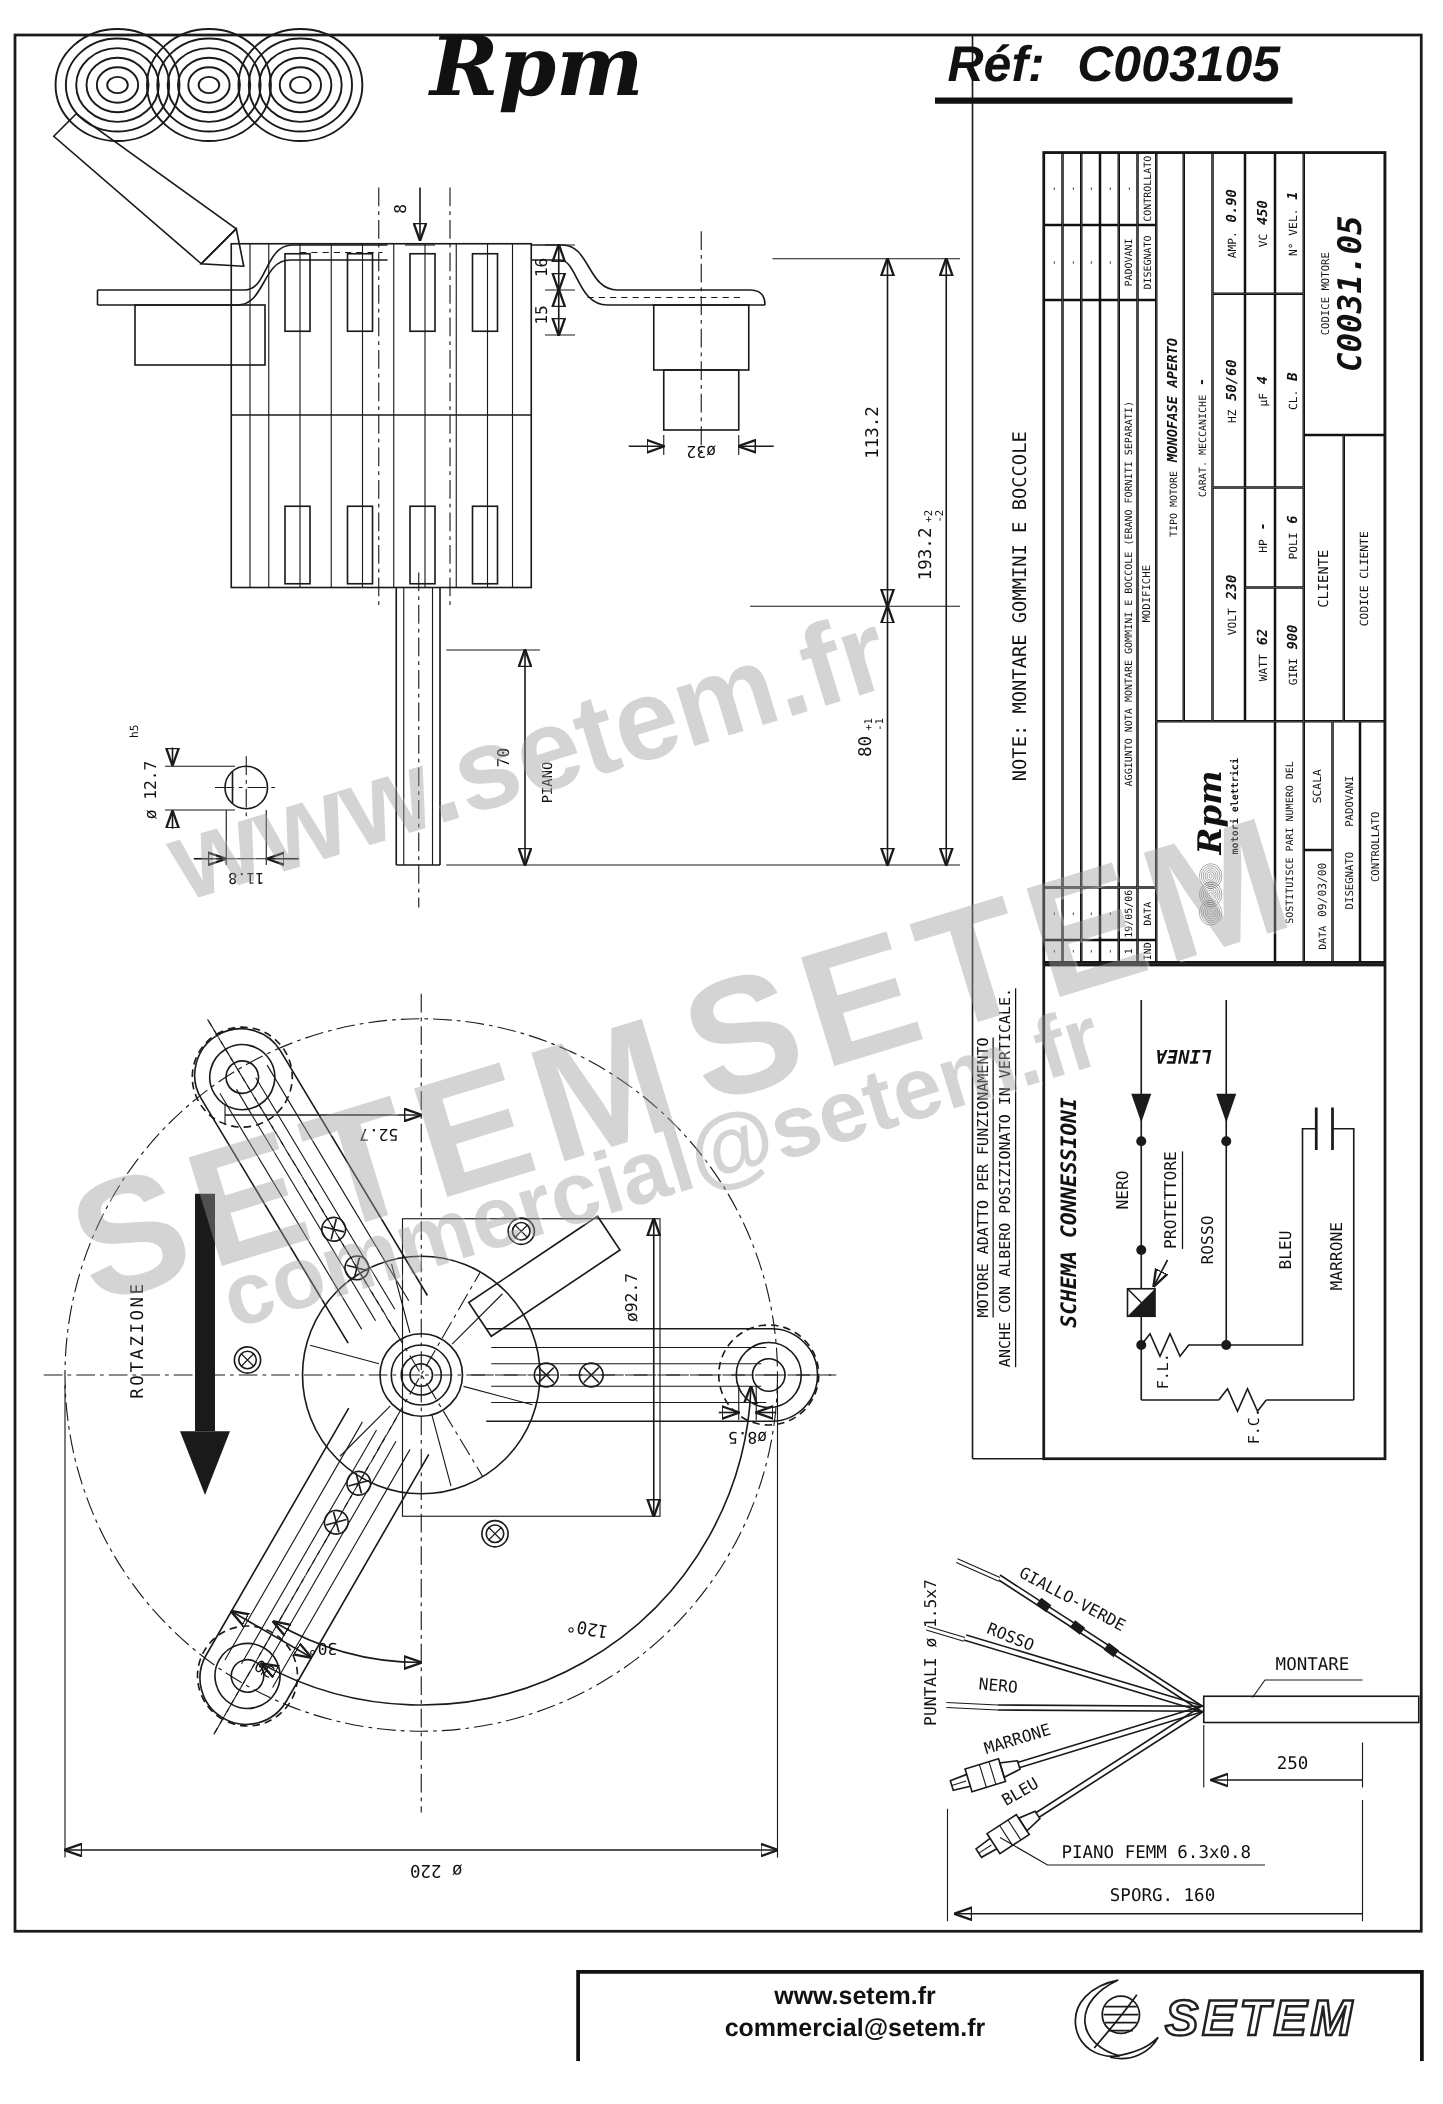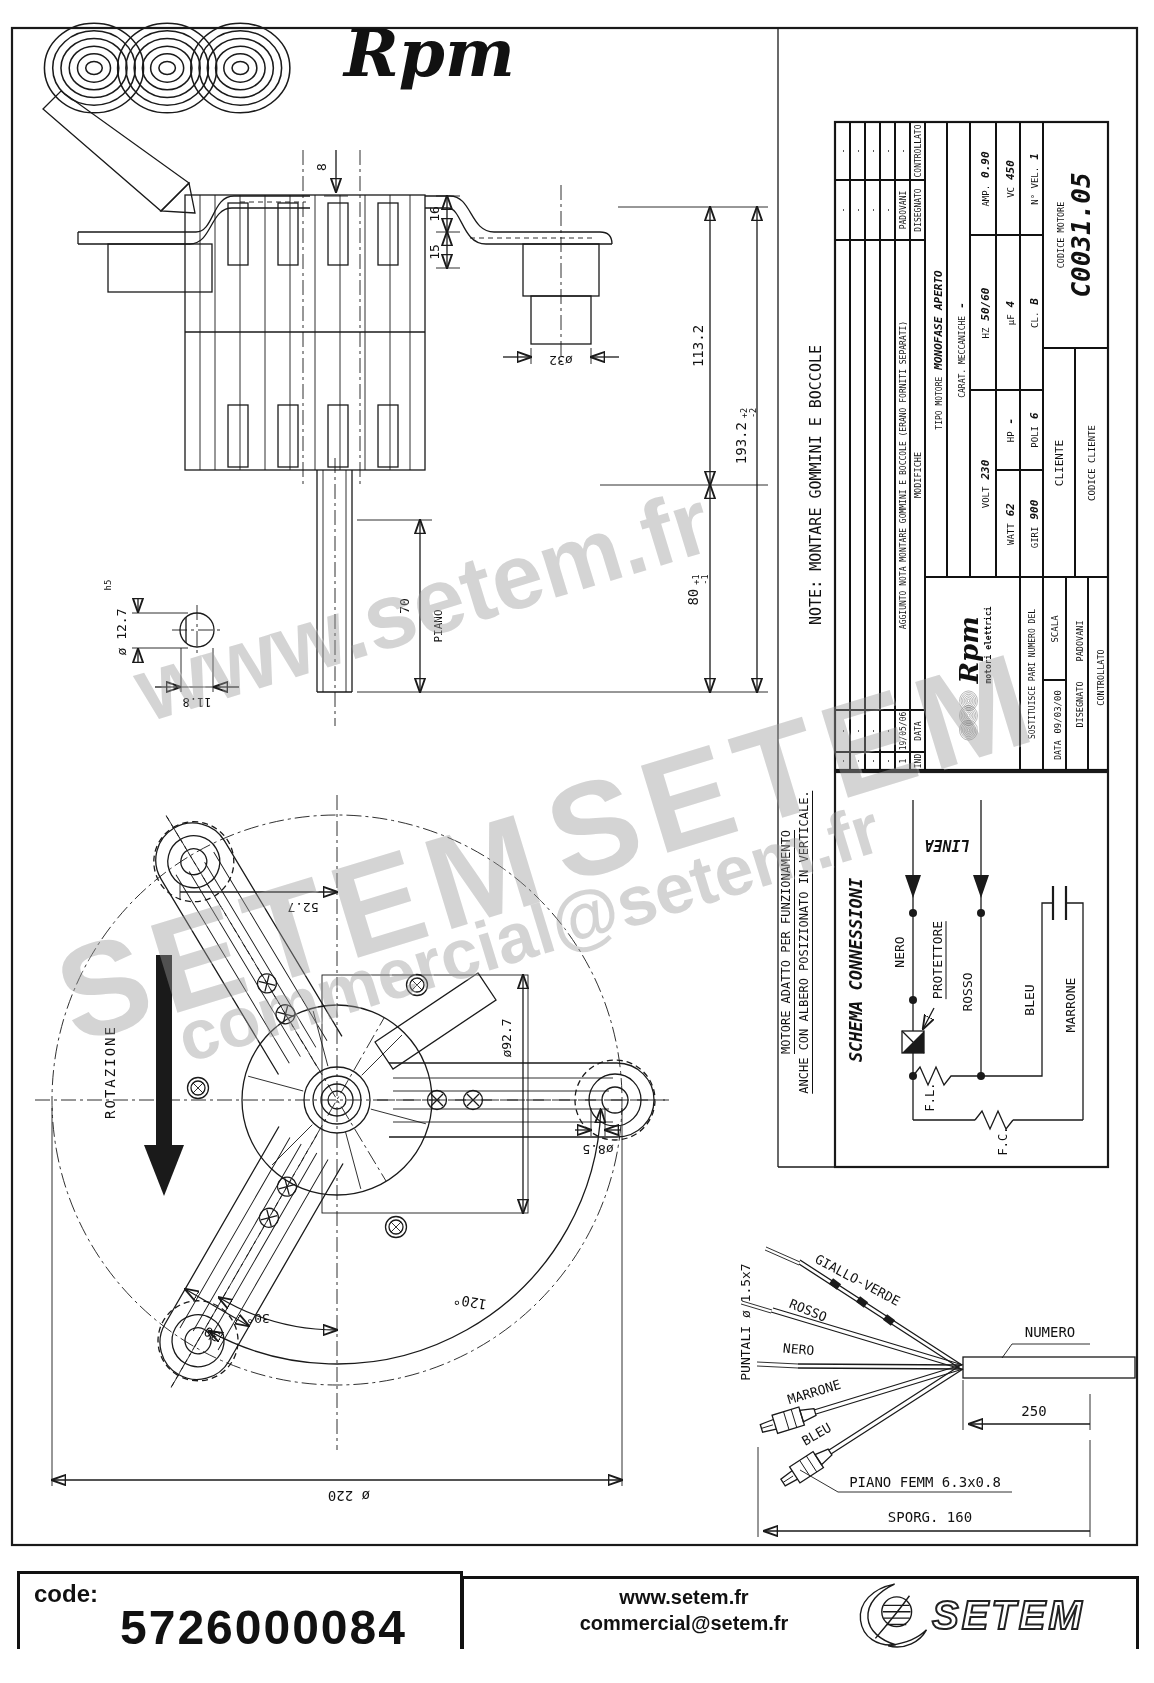--- a/index.html
+++ b/index.html
@@ -283,20 +283,23 @@
   <path d="M1013,1120 H1083"></path>
 </g>
 
 <rect x="835" y="122" width="273" height="648" class="w2"></rect>
 </svg>
 
 <svg width="300" height="100" viewBox="0 0 300 100" style="left:36px;top:16px;z-index:4">
   <use href="#coils" transform="translate(58,52) scale(1.18)"></use>
 </svg>
 <div class="brand">Rpm</div>
+<div class="ref">
+  <span>Réf:</span><span class="rv">C003105</span>
+</div>
 
 <div class="pv" style="left:321px;top:167px">
       <span class="s13" style="--a:-90deg">8</span>
     </div>
 <div class="pv" style="left:434px;top:214px">
       <span class="s13" style="--a:-90deg">16</span>
     </div>
 <div class="pv" style="left:434px;top:252px">
       <span class="s13" style="--a:-90deg">15</span>
     </div>
@@ -371,21 +374,21 @@
 <div class="pv lft" style="left:783px;top:1348px">
       <span class="s13" style="--a:5deg">NERO</span>
     </div>
 <div class="pv lft" style="left:788px;top:1400px">
       <span class="s13" style="--a:-17deg">MARRONE</span>
     </div>
 <div class="pv lft" style="left:803px;top:1442px">
       <span class="s13" style="--a:-30deg">BLEU</span>
     </div>
 <div class="pv" style="left:1050px;top:1332px">
-      <span class="s14">NUMERO</span>
+      <span class="s14">MONTARE</span>
     </div>
 <div class="pv" style="left:1034px;top:1411px">
       <span class="s14">250</span>
     </div>
 <div class="pv" style="left:925px;top:1482px">
       <span class="s14">PIANO FEMM 6.3x0.8</span>
     </div>
 <div class="pv" style="left:930px;top:1517px">
       <span class="s14">SPORG. 160</span>
     </div>
@@ -599,24 +602,20 @@
     </div>
 <div class="cell" style="left:1088px;top:577px;width:20px;height:193px">
       <span class="rr"><span class="lb s85">CONTROLLATO</span><span class="s85"></span></span>
     </div>
 
 <div class="wm" style="left:138px;top:640px;font-size:92px">www.setem.fr</div>
 <div class="wm" style="left:62px;top:925px;font-size:132px;letter-spacing:10px">SETEM</div>
 <div class="wm" style="left:552px;top:765px;font-size:132px;letter-spacing:10px">SETEM</div>
 <div class="wm" style="left:180px;top:1000px;font-size:70px">commercial@setem.fr</div>
 
-<div class="codebox">
-  <div class="cl1">code:</div>
-  <div class="cl2">5726000084</div>
-</div>
 <div class="infobox">
   <div class="site">www.setem.fr</div>
   <div class="mail">commercial@setem.fr</div>
   <svg width="75" height="66" viewBox="0 0 70 62" style="position:absolute;left:392px;top:4px">
     <path d="M36,1 C15,5 2,19 4,35 C6,51 20,60 37,58 C23,54 12,45 11,33 C10,19 21,8 36,1 Z" fill="#161616" stroke="none"></path>
     <circle cx="38" cy="27" r="14" fill="#fff" stroke="#161616" stroke-width="2"></circle>
     <path d="M26,21 H50 M25,27 H51 M26,33 H50 M29,39 H47" stroke="#161616" stroke-width="1.6" fill="none"></path>
     <path d="M50,12 C40,26 30,38 18,52" stroke="#fff" stroke-width="4" fill="none"></path>
     <path d="M30,59 C46,63 60,55 66,44 C58,52 48,56 30,59 Z" fill="#161616" stroke="none"></path>
   </svg>

